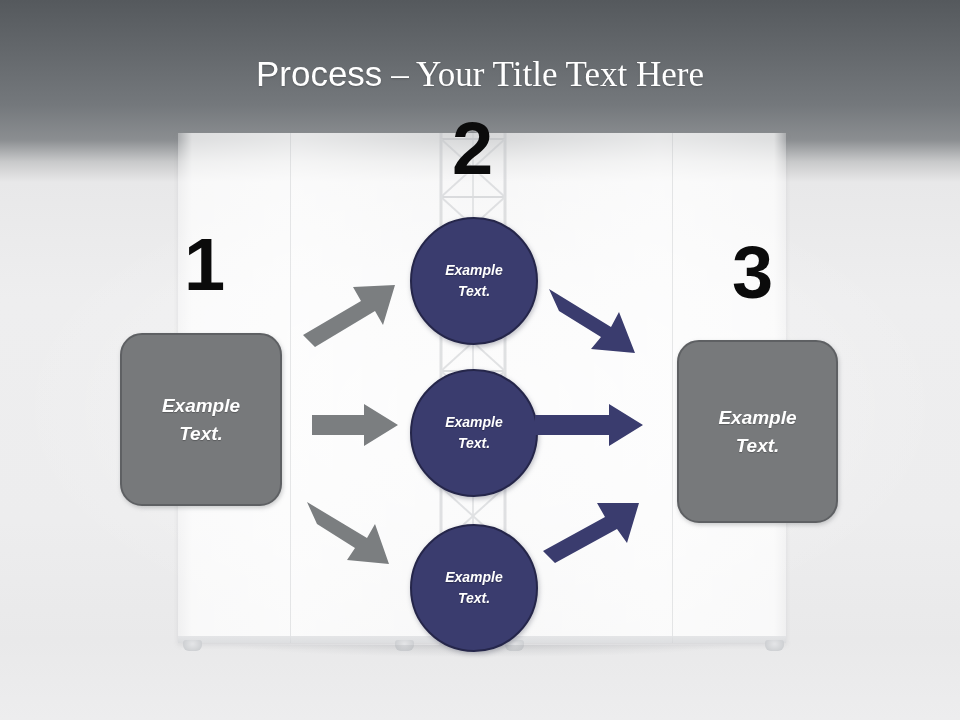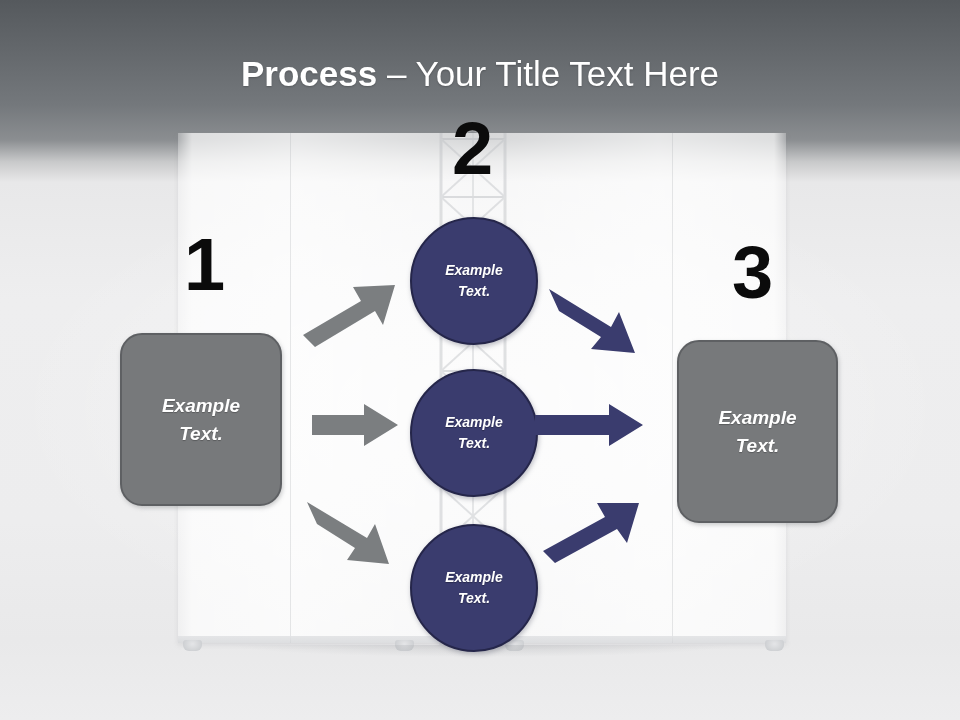--- a/index.html
+++ b/index.html
@@ -62,22 +62,22 @@
   
   .tower{position:absolute;left:432px;top:133px;width:82px;height:512px;opacity:.42;}
   .tower svg{display:block;}
 
   
   .title{
     position:absolute;left:0;top:52px;width:960px;text-align:center;
     font-size:35px;line-height:44px;color:#ffffff;white-space:nowrap;
     text-shadow:0 1px 2px rgba(0,0,0,.22);
   }
-  .title .strong{font-weight:bold;}
-  .title .light{font-weight:normal;}
+  .title .strong{font-weight:normal;}
+  .title .light{font-weight:normal;font-family:Liberation Serif, serif;}
 
   
   .stepnum{
     position:absolute;font-weight:bold;color:#0b0b0b;
     font-size:74px;line-height:74px;letter-spacing:-1px;
     text-shadow:0 1px 1px rgba(255,255,255,.35);
   }
   .stepnum.n1{left:176px;top:228px;width:56px;text-align:center;}
   .stepnum.n2{left:444px;top:112px;width:56px;text-align:center;}
   .stepnum.n3{left:724px;top:236px;width:56px;text-align:center;}

